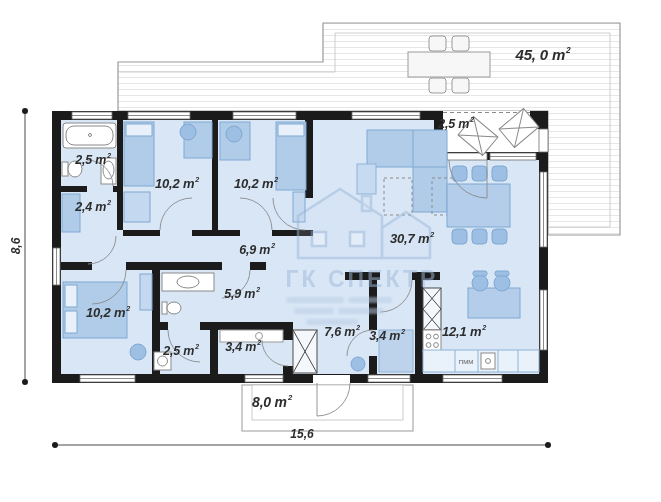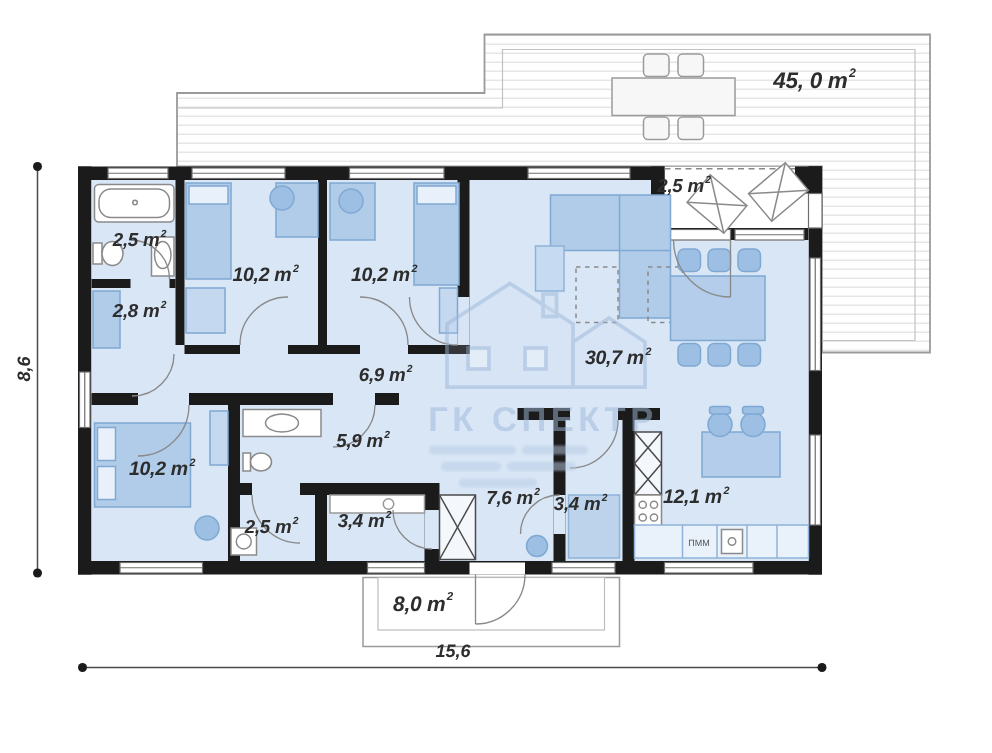--- a/index.html
+++ b/index.html
@@ -302,30 +302,30 @@
       <circle cx="25" cy="382" r="3"></circle>
       <circle cx="55" cy="445" r="3"></circle>
       <circle cx="548" cy="445" r="3"></circle>
     </g>
   </g>
 </svg>
 
 <div class="lbl big" style="left:543px;top:54px;"><span>45, 0</span><span> m</span><sup>2</sup></div>
 <div class="lbl sm" style="left:456px;top:124px;"><span>2,5</span><span> m</span><sup>2</sup></div>
 <div class="lbl sm" style="left:93px;top:160px;"><span>2,5</span><span> m</span><sup>2</sup></div>
-<div class="lbl sm" style="left:93px;top:207px;"><span>2,8</span><span> m</span><sup>2</sup></div>
+<div class="lbl sm" style="left:93px;top:207px;"><span>2,4</span><span> m</span><sup>2</sup></div>
 <div class="lbl" style="left:177px;top:183px;"><span>10,2</span><span> m</span><sup>2</sup></div>
 <div class="lbl" style="left:256px;top:183px;"><span>10,2</span><span> m</span><sup>2</sup></div>
 <div class="lbl sm" style="left:257px;top:250px;"><span>6,9</span><span> m</span><sup>2</sup></div>
 <div class="lbl" style="left:412px;top:238px;text-align:right;"><span>30,7</span><span> m</span><sup>2</sup></div>
 <div class="lbl" style="left:108px;top:312px;"><span>10,2</span><span> m</span><sup>2</sup></div>
 <div class="lbl sm" style="left:242px;top:294px;"><span>5,9</span><span> m</span><sup>2</sup></div>
 <div class="lbl sm" style="left:181px;top:351px;"><span>2,5</span><span> m</span><sup>2</sup></div>
 <div class="lbl sm" style="left:243px;top:347px;"><span>3,4</span><span> m</span><sup>2</sup></div>
 <div class="lbl sm" style="left:342px;top:332px;"><span>7,6</span><span> m</span><sup>2</sup></div>
 <div class="lbl sm" style="left:387px;top:336px;"><span>3,4</span><span> m</span><sup>2</sup></div>
 <div class="lbl" style="left:464px;top:331px;"><span>12,1</span><span> m</span><sup>2</sup></div>
-<div class="lbl med" style="left:282px;top:402px;"><span>8,0</span><span> m</span><sup>2</sup></div>
+<div class="lbl med" style="left:272px;top:402px;"><span>8,0</span><span> m</span><sup>2</sup></div>
 
 <div class="dim" style="left:302px;top:434px;font-style:italic;">15,6</div>
 <div class="dim vert" style="left:16px;top:246px;">8,6</div>
 
 </div>
 
 </body></html>

